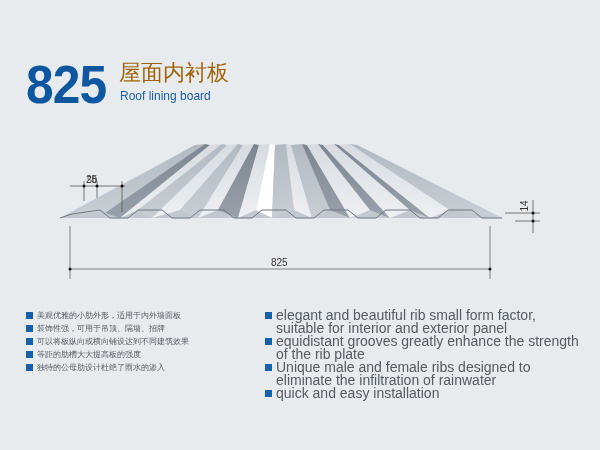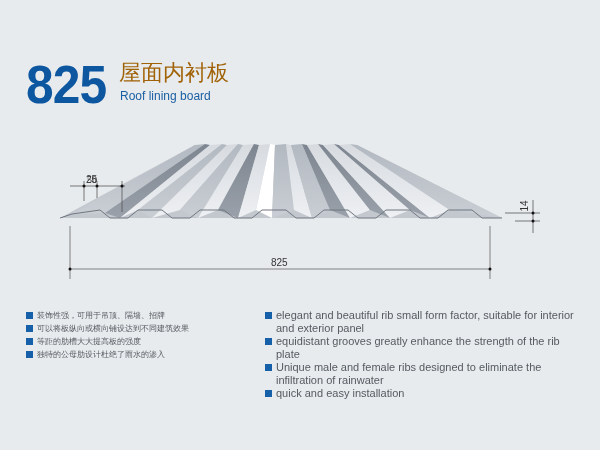--- a/index.html
+++ b/index.html
@@ -27,21 +27,21 @@
       font-size: 12px; line-height: 22px; color: #1a5fa3;
     }
     .drawing { position: absolute; left: 0; top: 0; width: 600px; height: 300px; }
     .dim-label {
       position: absolute; font-size: 10px; color: #333;
       font-family: "Liberation Sans", sans-serif; line-height: 10px;
     }
     .list { position: absolute; margin: 0; padding: 0; list-style: none; }
     .list li {
       position: relative; padding-left: 11px;
-      font-size: 11px; line-height: 13px; color: #555b61;
+      font-size: 14px; line-height: 13px; color: #555b61;
     }
     .list li .bullet {
       position: absolute; left: 0; top: 3px; width: 7px; height: 7px;
       background: #1560a8;
     }
     .list-cn { left: 26px; top: 309px; width: 230px; }
     .list-cn li { font-family: "DejaVu Sans", sans-serif; font-size: 8px; }
     .list-en { left: 265px; top: 309px; width: 320px; }
   </style>
 </head>
@@ -127,20 +127,21 @@
     <circle cx="490" cy="269" r="1.5" fill="#111" stroke="none"></circle>
   </g>
 </svg>
 
 <div class="dim-label" style="left:86px; top:175px;">25</div>
 <div class="dim-label" style="left:87px; top:175px;font-family:Liberation Serif, serif;">50</div>
 <div class="dim-label" style="left:519px; top:201px; transform:rotate(-90deg);">14</div>
 <div class="dim-label" style="left:271px; top:258px;">825</div>
 
 <ul class="list list-cn">
+  <li><span class="bullet"></span><span>美观优雅的小肋外形，适用于内外墙面板</span></li>
   <li><span class="bullet"></span><span>装饰性强，可用于吊顶、隔墙、招牌</span></li>
   <li><span class="bullet"></span><span>可以将板纵向或横向铺设达到不同建筑效果</span></li>
   <li><span class="bullet"></span><span>等距的肋槽大大提高板的强度</span></li>
   <li><span class="bullet"></span><span>独特的公母肋设计杜绝了雨水的渗入</span></li>
 </ul>
 
 <ul class="list list-en">
   <li><span class="bullet"></span><span>elegant and beautiful rib small form factor, suitable for interior and exterior panel</span></li>
   <li><span class="bullet"></span></li>
   <li><span class="bullet"></span><span>equidistant grooves greatly enhance the strength of the rib plate</span></li>

